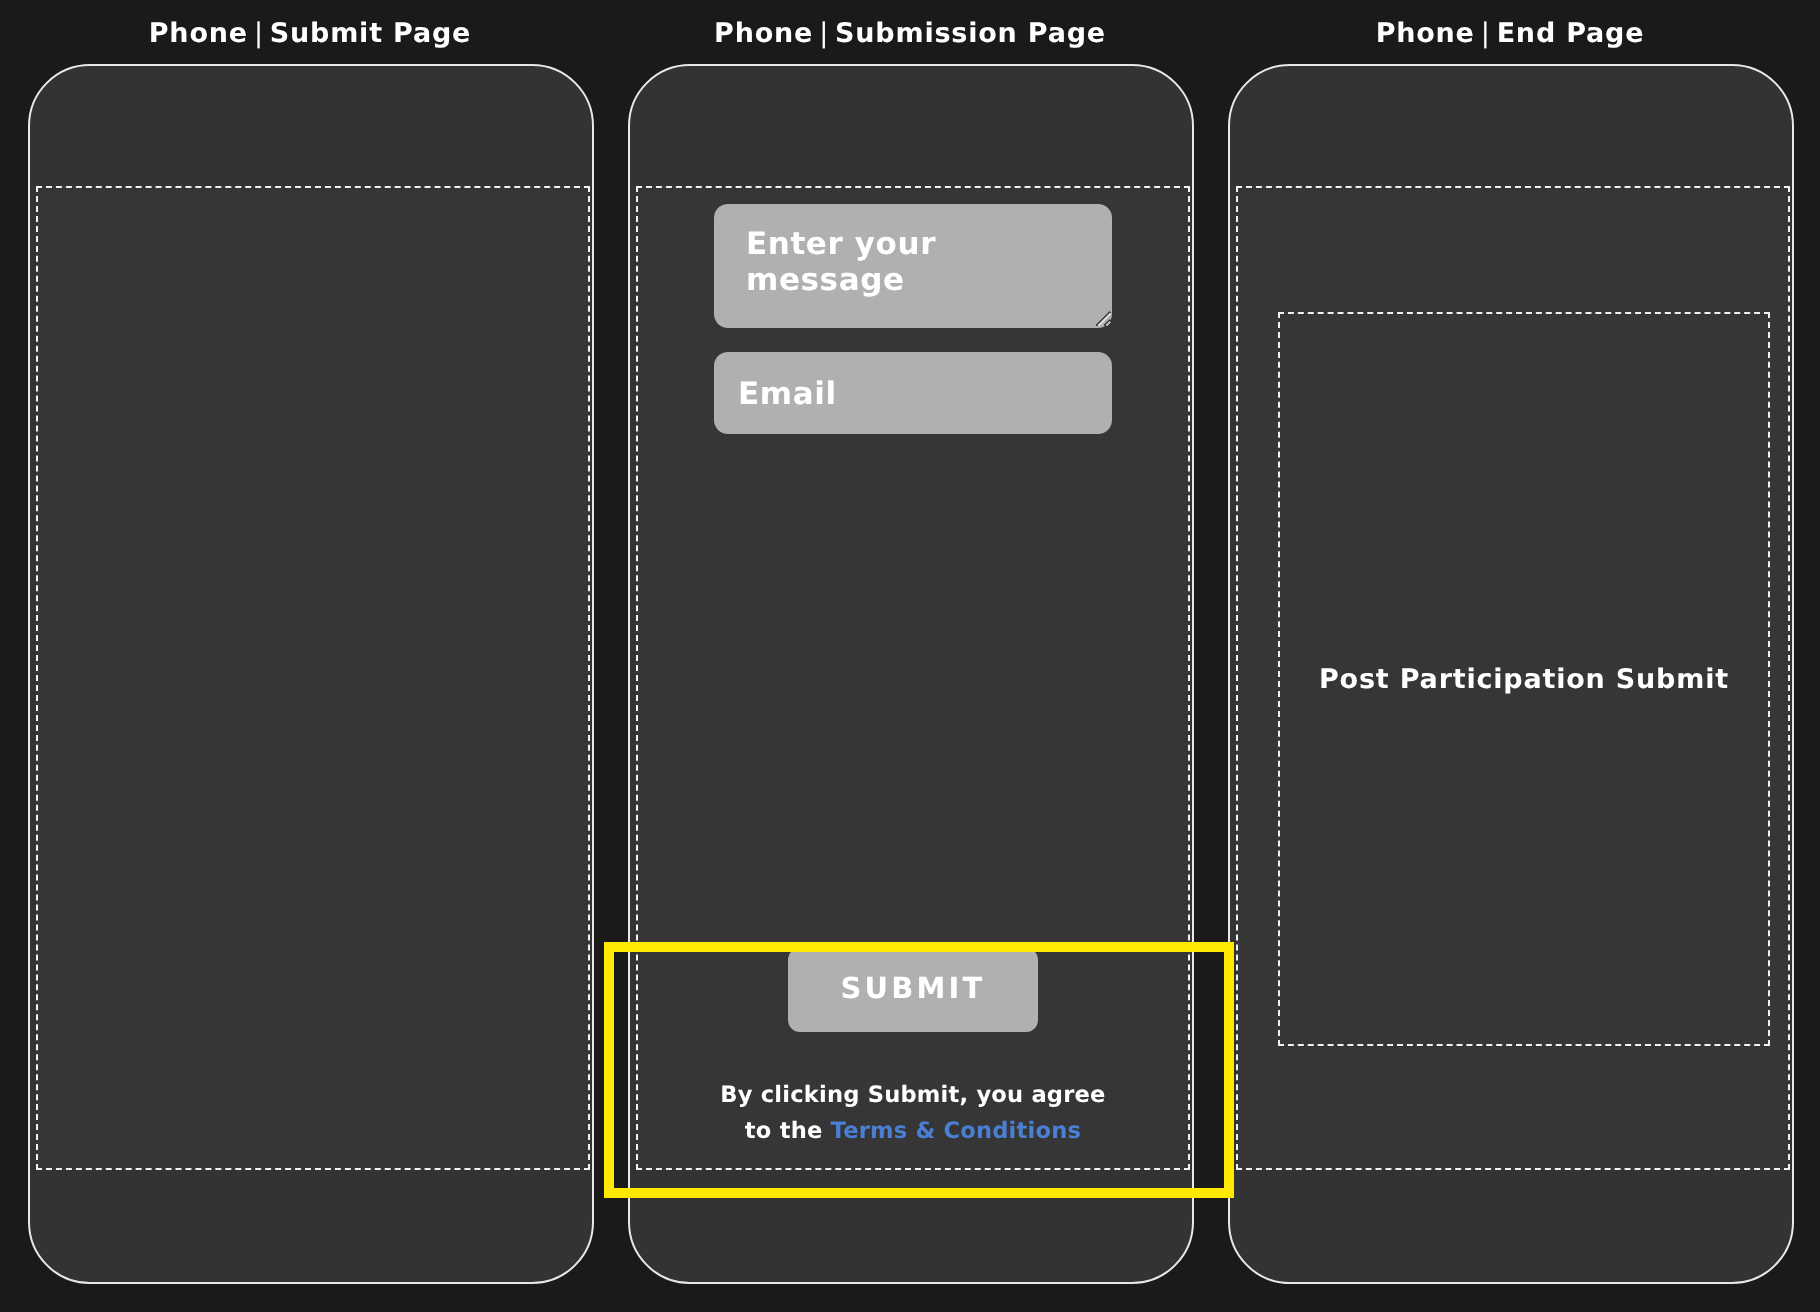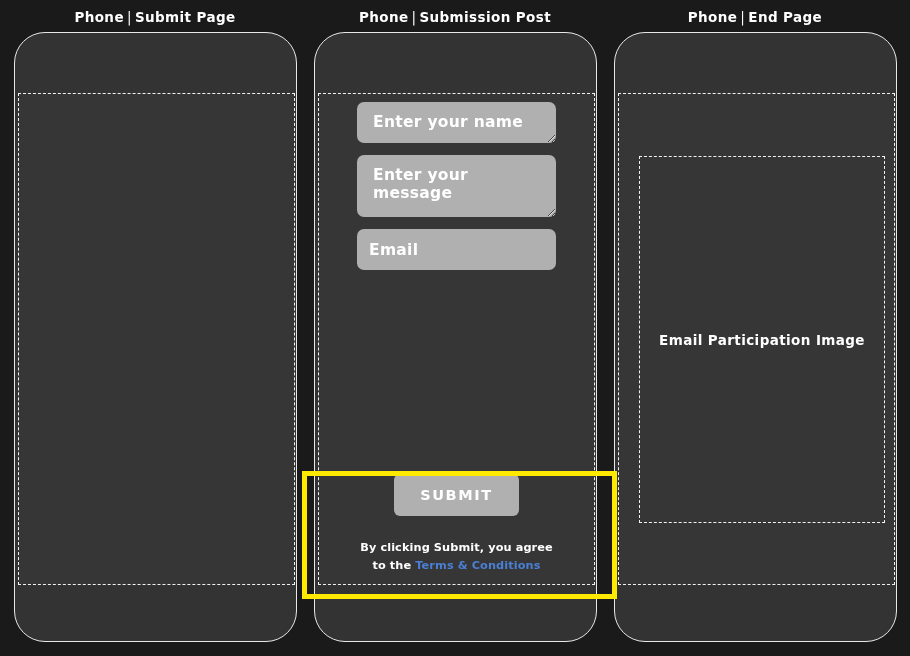--- a/index.html
+++ b/index.html
@@ -185,28 +185,27 @@
 
   <div class="phone-frame">
     <div class="screen"></div>
   </div>
 
 </div>
 
 <div class="phone-col col-2">
 
   <div class="phone-header">
-    <span>Phone</span><span class="sep">|</span><span>Submission Post</span>
+    <span>Phone</span><span class="sep">|</span><span>Submission Page</span>
   </div>
 
   <div class="phone-frame">
 
     <div class="screen submission">
 
-      <textarea class="field field-name" placeholder="Enter your name" style=""></textarea>
 
       <textarea class="field field-message" placeholder="Enter your message" style=""></textarea>
 
       <input type="text" class="field field-email" placeholder="Email" style="">
 
       <div class="form-spacer"></div>
 
       <div class="submit-block">
         <button class="submit-button">SUBMIT</button>
 
@@ -224,19 +223,19 @@
 <div class="phone-col col-3">
 
   <div class="phone-header">
     <span>Phone</span><span class="sep">|</span><span>End Page</span>
   </div>
 
   <div class="phone-frame">
     <div class="screen endpage">
 
       <div class="image-placeholder">
-        <span class="image-placeholder-label">Email Participation Image</span>
+        <span class="image-placeholder-label">Post Participation Submit</span>
       </div>
 
     </div>
   </div>
 
 </div>
 
 </body></html>

